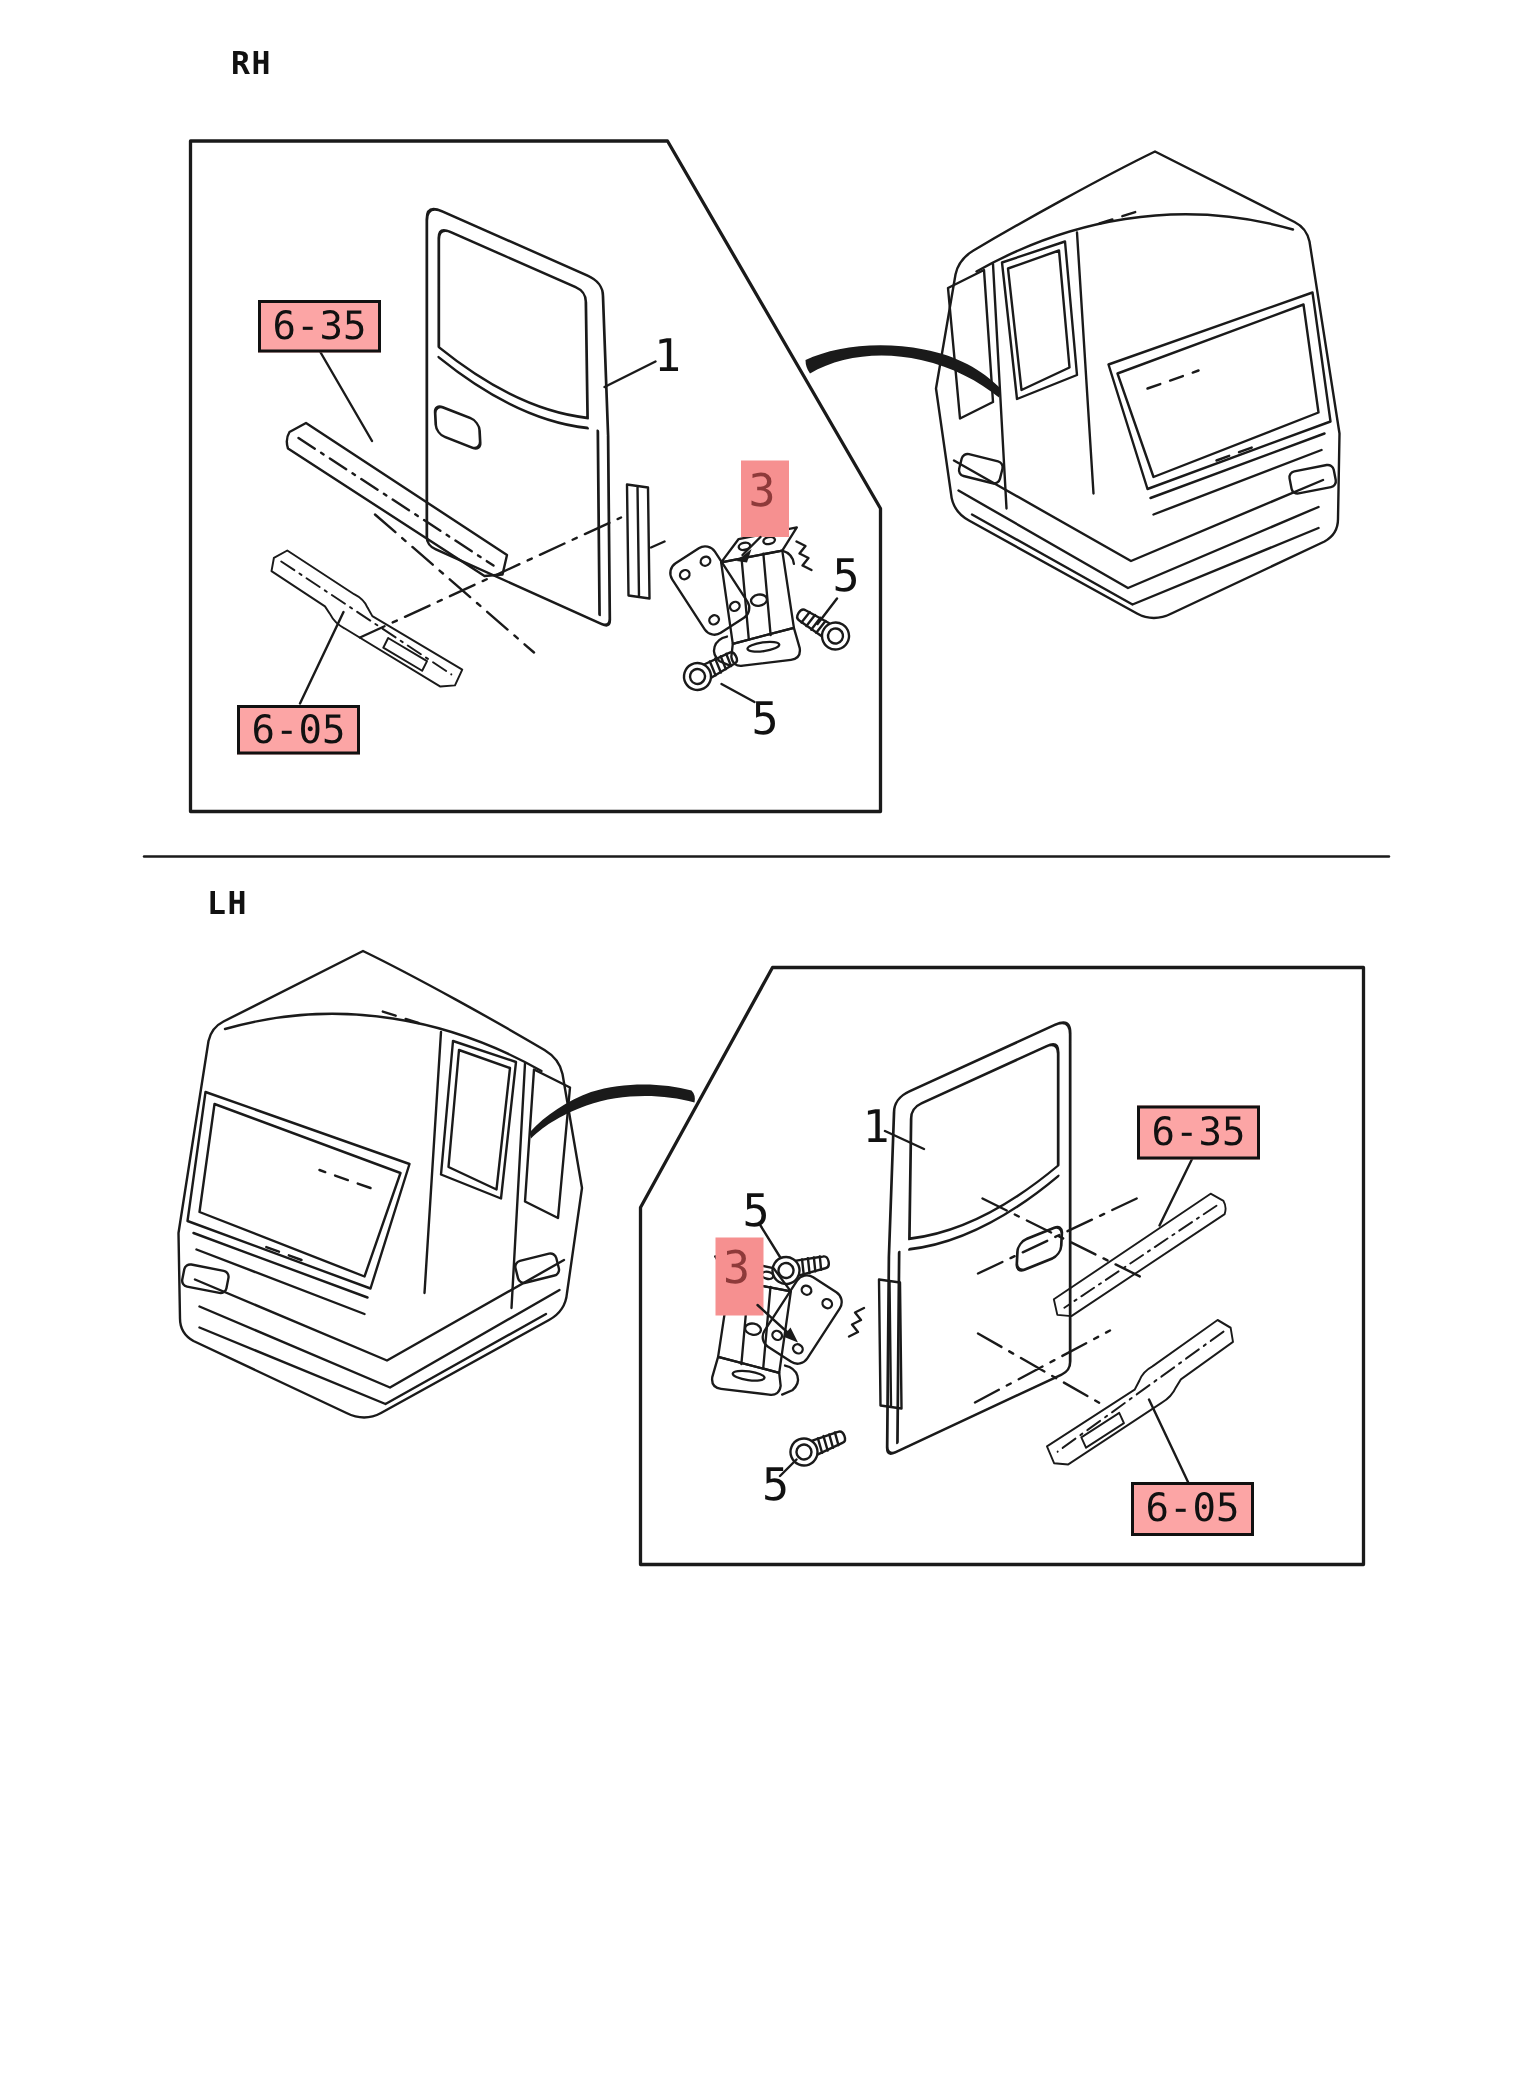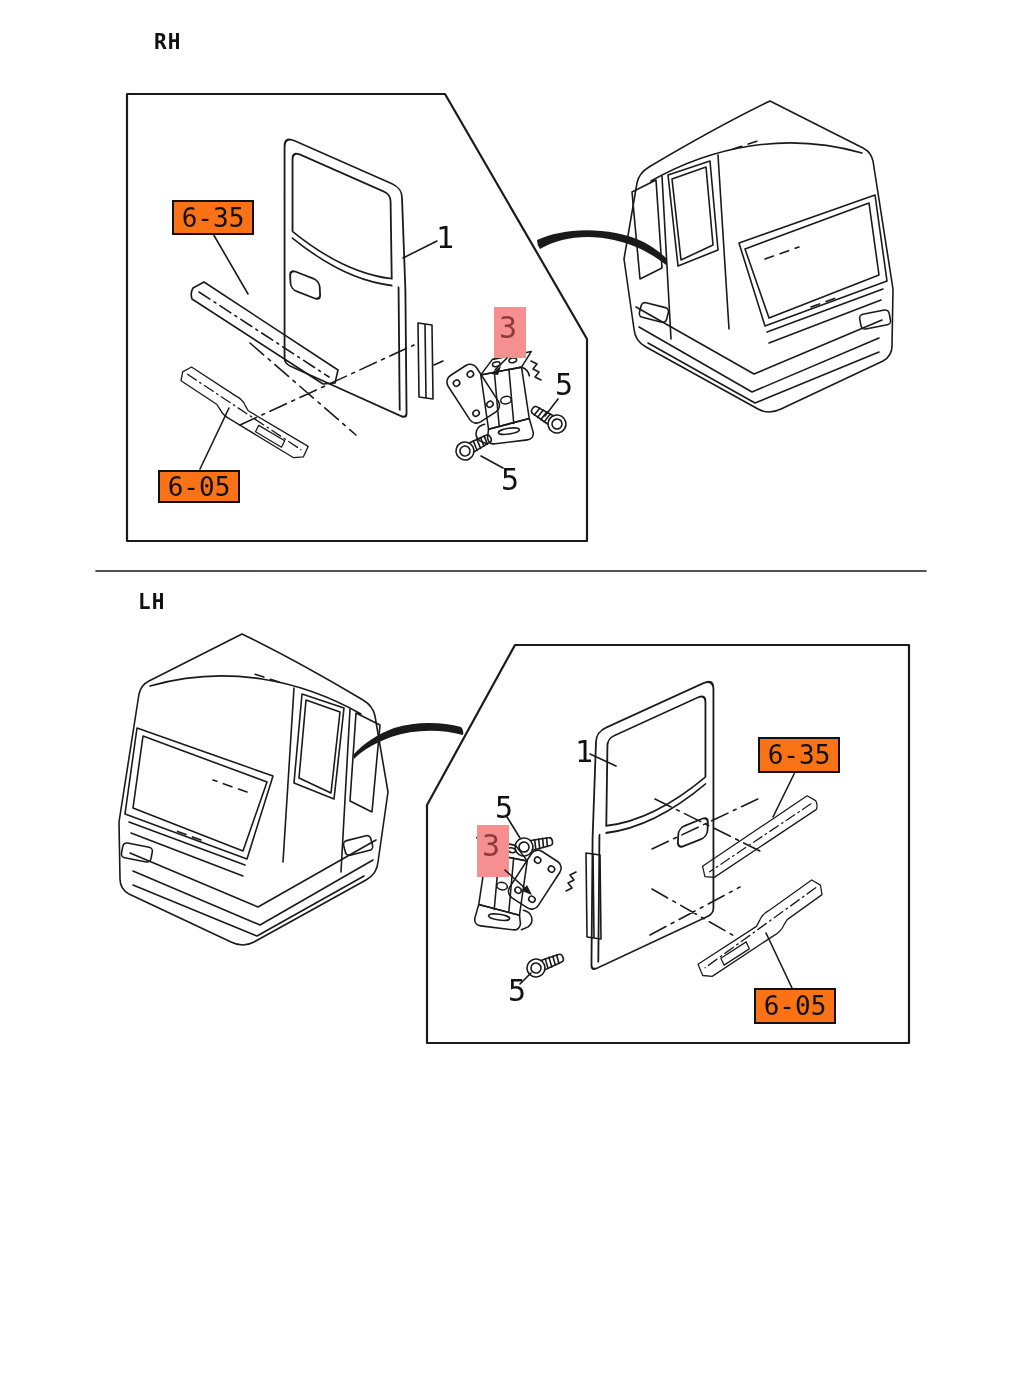--- a/index.html
+++ b/index.html
@@ -3,21 +3,21 @@
 <meta charset="utf-8">
 <style>
   html,body{margin:0;padding:0;background:#fff;}
   #page{position:relative;width:1024px;height:1382px;background:#ffffff;overflow:hidden;
         font-family:"DejaVu Sans Mono", monospace;color:#111;margin-top:27px;}
   #art{position:absolute;left:0;top:0;}
   .side-label{position:absolute;font-size:21px;font-weight:bold;letter-spacing:1px;color:#111;}
   .part-num{position:absolute;font-size:30px;line-height:1;color:#111;}
   .part-num.hl{color:#8e3a3a;}
   .callout{position:absolute;display:flex;align-items:center;justify-content:center;
-           border:2px solid #111;background:#f97316;font-size:26px;letter-spacing:0px;}
+           border:2px solid #111;background:#fca5a5;font-size:26px;letter-spacing:0px;}
   #footer{position:absolute;left:0;top:1279px;width:1024px;height:103px;background:#696969;
           display:flex;align-items:center;justify-content:center;gap:48px;}
   #footer .ftxt{color:#ffffff;font-family:"Liberation Sans", sans-serif;font-size:44px;
                 white-space:nowrap;}
   #footer .fwrap{display:flex;gap:48px;transform:scaleX(0.84);transform-origin:center;}
 </style>
 </head>
 <body>
 
 <div id="page">

